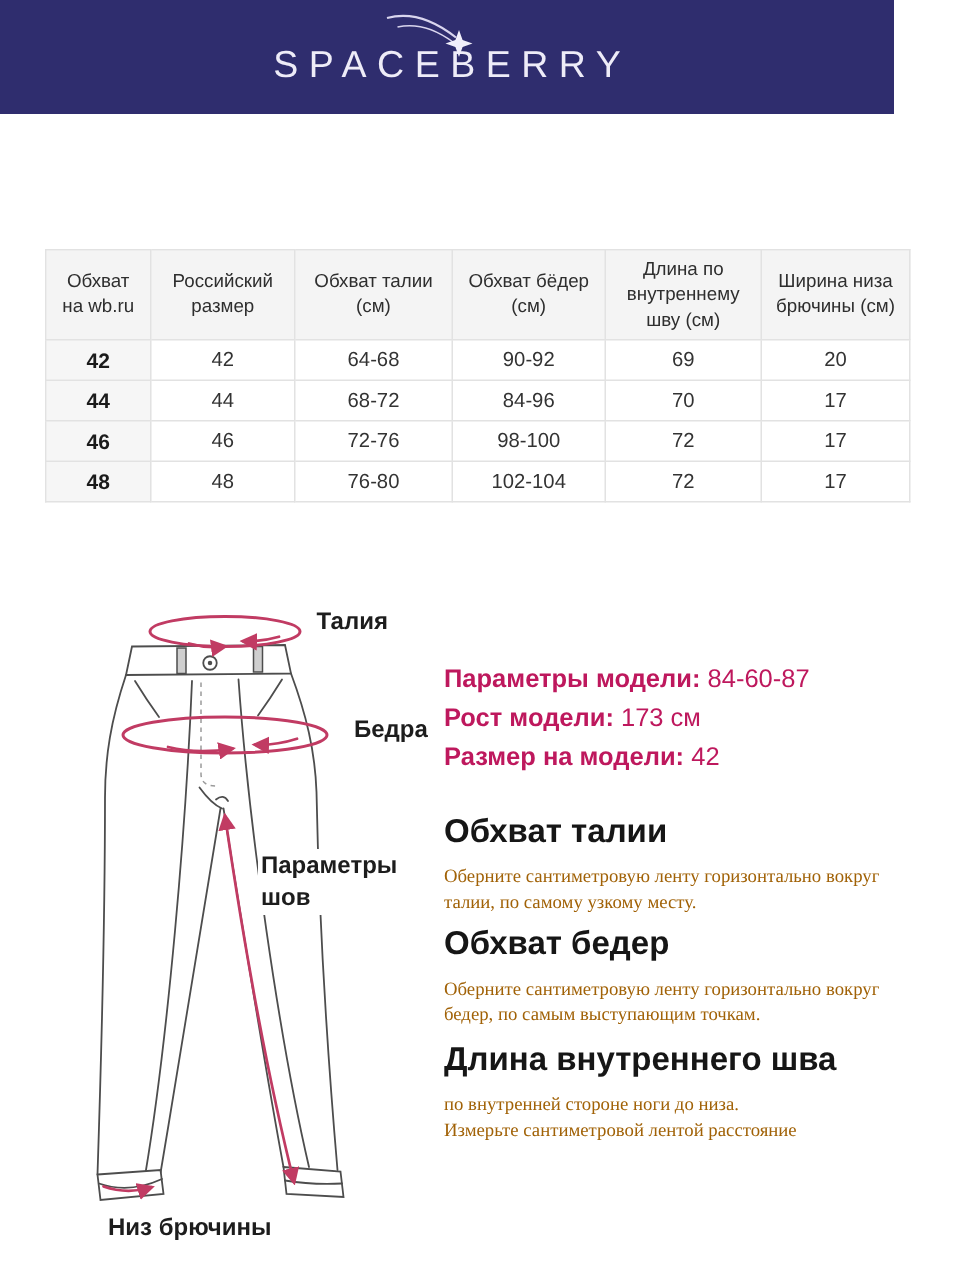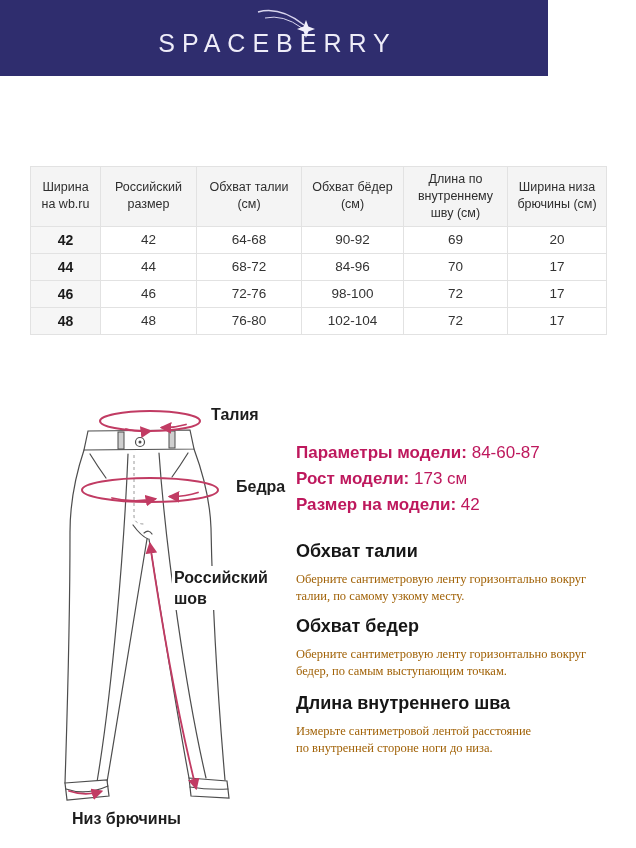--- a/index.html
+++ b/index.html
@@ -2,21 +2,21 @@
 <html style="--header-bg: #2f2d6e; --accent: #c13b63;"><head>
 <meta charset="utf-8">
 <style>
   :root { --header-bg:#2f2d6e; --accent:#c13b63; --ink:#4d4d4d; }
   * { box-sizing:border-box; }
   html,body { margin:0; padding:0; background:#fff; }
   body { font-family:"Liberation Sans", sans-serif; }
   .page { position:relative; width:636px; height:848px; background:#ffffff; overflow:hidden; }
 
   
-  .header { position:absolute; left:0; top:0; width:548px; height:76px;
+  .header { position:absolute; left:0; top:0; width:596px; height:76px;
             background:var(--header-bg); display:flex; align-items:center; justify-content:center; }
   .logo { color:#eeecf8; font-size:25px; letter-spacing:7px; padding-left:7px;
           font-weight:400; margin-top:10px; }
   .comet { position:absolute; left:253px; top:5px; }
   .comet path.trail { stroke:#d9d5ee; fill:none; }
   .comet path.star { fill:#f1effb; }
 
   
   table.size-table { position:absolute; left:30px; top:166px; width:576px;
                      border-collapse:collapse; table-layout:fixed; }
@@ -41,21 +41,21 @@
   .lbl-waist { left:211px; top:404px; }
   .lbl-hips  { left:236px; top:476px; }
   .lbl-inseam{ left:172px; top:566px; background:#fff; padding:1px 2px; }
   .lbl-hem   { left:72px;  top:808px; }
 
   
   .model-info { position:absolute; left:296px; top:440px; font-size:17px; color:#be185d; line-height:26px; }
   .model-info b { font-weight:600; }
   .section { position:absolute; left:296px; width:302px; }
   .sec-1 { top:541px; } .sec-2 { top:616px; } .sec-3 { top:693px; }
-  .section h3 { margin:0 0 9px 0; font-size:18px; font-weight:700; color:#161616; }
+  .section h3 { margin:0 0 9px 0; font-size:22px; font-weight:700; color:#161616; }
   .section .bodyline { font-size:12.5px; color:#a16207; line-height:16.5px; white-space:nowrap;font-family:Liberation Serif, serif; }
 </style>
 </head>
 <body>
 
 <div class="page">
 
   <div class="header">
     <div class="logo">SPACEBERRY</div>
     <svg class="comet" width="66" height="34" viewBox="0 0 66 34">
@@ -69,21 +69,21 @@
     <colgroup>
       <col style="width:70px">
         <col style="width:96px">
         <col style="width:105px">
       <col style="width:102px">
         <col style="width:104px">
         <col style="width:99px">
     </colgroup>
     <thead>
       <tr>
-        <th>Ширина на wb.ru</th>
+        <th>Обхват на wb.ru</th>
         <th>Российский размер</th>
         <th>Обхват талии (см)</th>
         <th>Обхват бёдер (см)</th>
         <th>Длина по внутреннему шву (см)</th>
         <th>Ширина низа брючины (см)</th>
       </tr>
     </thead>
     <tbody>
       <tr>
         <td class="rowhead">42</td>
@@ -159,21 +159,21 @@
     <ellipse class="pk2" cx="110" cy="98" rx="68" ry="12"></ellipse>
     <path class="pk" d="M72,106 Q92,111 115,107" marker-end="url(#arrhead)"></path>
     <path class="pk" d="M158,100.5 Q144,105 130,104.5" marker-end="url(#arrhead)"></path>
     <path class="pk" d="M110,152 C120,220 134,308 156,396" marker-start="url(#arrhead)" marker-end="url(#arrhead)"></path>
     <path class="pk" d="M29,399 Q45,404.5 61,399.5" marker-end="url(#arrhead)"></path>
   </svg>
 
   <div class="fig-label lbl-waist">Талия</div>
   <div class="fig-label lbl-hips">Бедра</div>
   <div class="fig-label lbl-inseam">
-    <div>Российский</div>
+    <div>Параметры</div>
     <div>шов</div>
   </div>
   <div class="fig-label lbl-hem">Низ брючины</div>
 
   <div class="model-info">
     <div>
       <b>Параметры модели:</b>
       <span>84-60-87</span>
     </div>
     <div>
@@ -191,17 +191,17 @@
     <div class="bodyline">Оберните сантиметровую ленту горизонтально вокруг</div>
     <div class="bodyline">талии, по самому узкому месту.</div>
   </div>
   <div class="section sec-2">
     <h3>Обхват бедер</h3>
     <div class="bodyline">Оберните сантиметровую ленту горизонтально вокруг</div>
     <div class="bodyline">бедер, по самым выступающим точкам.</div>
   </div>
   <div class="section sec-3">
     <h3>Длина внутреннего шва</h3>
+    <div class="bodyline">по внутренней стороне ноги до низа.</div>
     <div class="bodyline">Измерьте сантиметровой лентой расстояние</div>
-    <div class="bodyline">по внутренней стороне ноги до низа.</div>
   </div>
 
 </div>
 
 </body></html>

